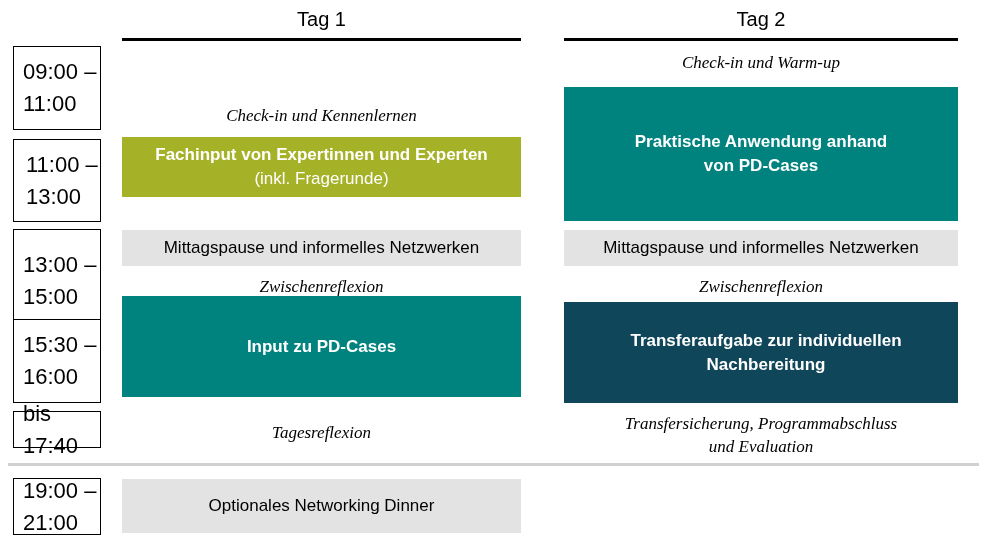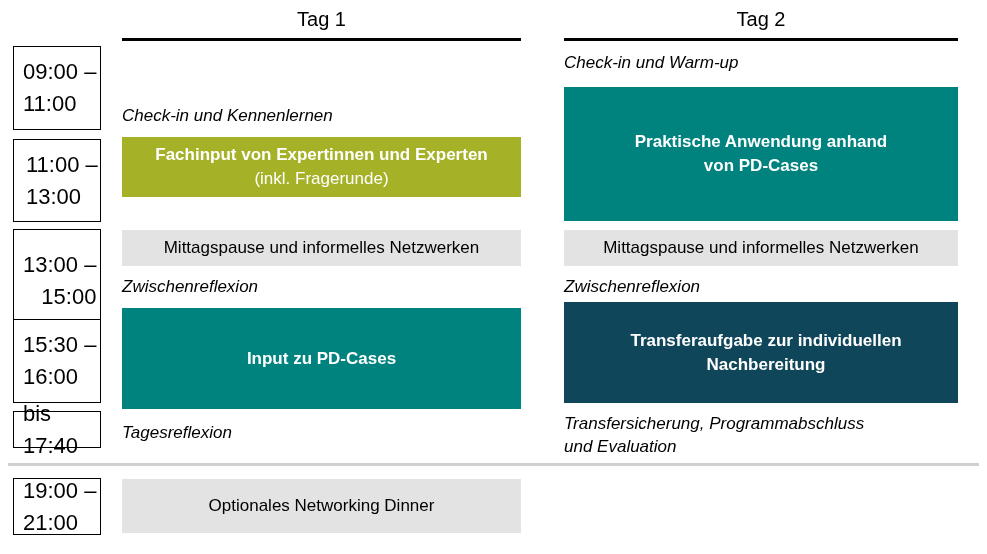--- a/index.html
+++ b/index.html
@@ -47,22 +47,24 @@
     font-size: 22px;
     line-height: 1.45;
     padding-left: 9px;
     white-space: pre-line;
   }
 
   .label {
     position: absolute;
     font-size: 17px;
     font-style: italic;
+    text-align: center;
     line-height: 1.35;
     white-space: pre-line;
+    font-family: Liberation Serif, serif;
   }
 
   .block {
     position: absolute;
     display: flex;
     flex-direction: column;
     align-items: center;
     justify-content: center;
     text-align: center;
     box-sizing: border-box;
@@ -105,42 +107,42 @@
 
   <div class="day-title col1">Tag 1</div>
   <div class="day-underline col1"></div>
   <div class="day-title col2">Tag 2</div>
   <div class="day-underline col2"></div>
 
   <div class="timebox" style="top:46px;  height:84px;">09:00 –
 11:00</div>
   <div class="timebox" style="top:139px; height:83px;padding-left:12px;">11:00 –
 13:00</div>
-  <div class="timebox" style="top:229px; height:103px;text-align:right;">13:00 –
+  <div class="timebox" style="top:229px; height:103px;">13:00 –
 15:00</div>
   <div class="timebox" style="top:319px; height:84px;">15:30 –
 16:00</div>
   <div class="timebox" style="top:411px; height:37px;">bis 17:40</div>
   <div class="timebox" style="top:478px; height:57px;">19:00 –
 21:00</div>
 
   <div class="label col1" style="top:105px;">Check-in und Kennenlernen</div>
 
   <div class="block bg-green col1" style="top:137px; height:60px;">
     <div class="block-title">Fachinput von Expertinnen und Experten</div>
     <div class="block-sub">(inkl. Fragerunde)</div>
   </div>
 
   <div class="block bg-gray col1" style="top:230px; height:36px;">
     <div class="gray-text">Mittagspause und informelles Netzwerken</div>
   </div>
 
   <div class="label col1" style="top:276px;">Zwischenreflexion</div>
 
-  <div class="block bg-teal col1" style="top:308px; height:101px;">
+  <div class="block bg-teal col1" style="top:296px; height:101px;">
     <div class="block-title">Input zu PD-Cases</div>
   </div>
 
   <div class="label col1" style="top:422px;">Tagesreflexion</div>
 
   <div class="block bg-gray col1" style="top:479px; height:54px;justify-content:center;">
     <div class="gray-text">Optionales Networking Dinner</div>
   </div>
 
   <div class="label col2" style="top:52px;">Check-in und Warm-up</div>

